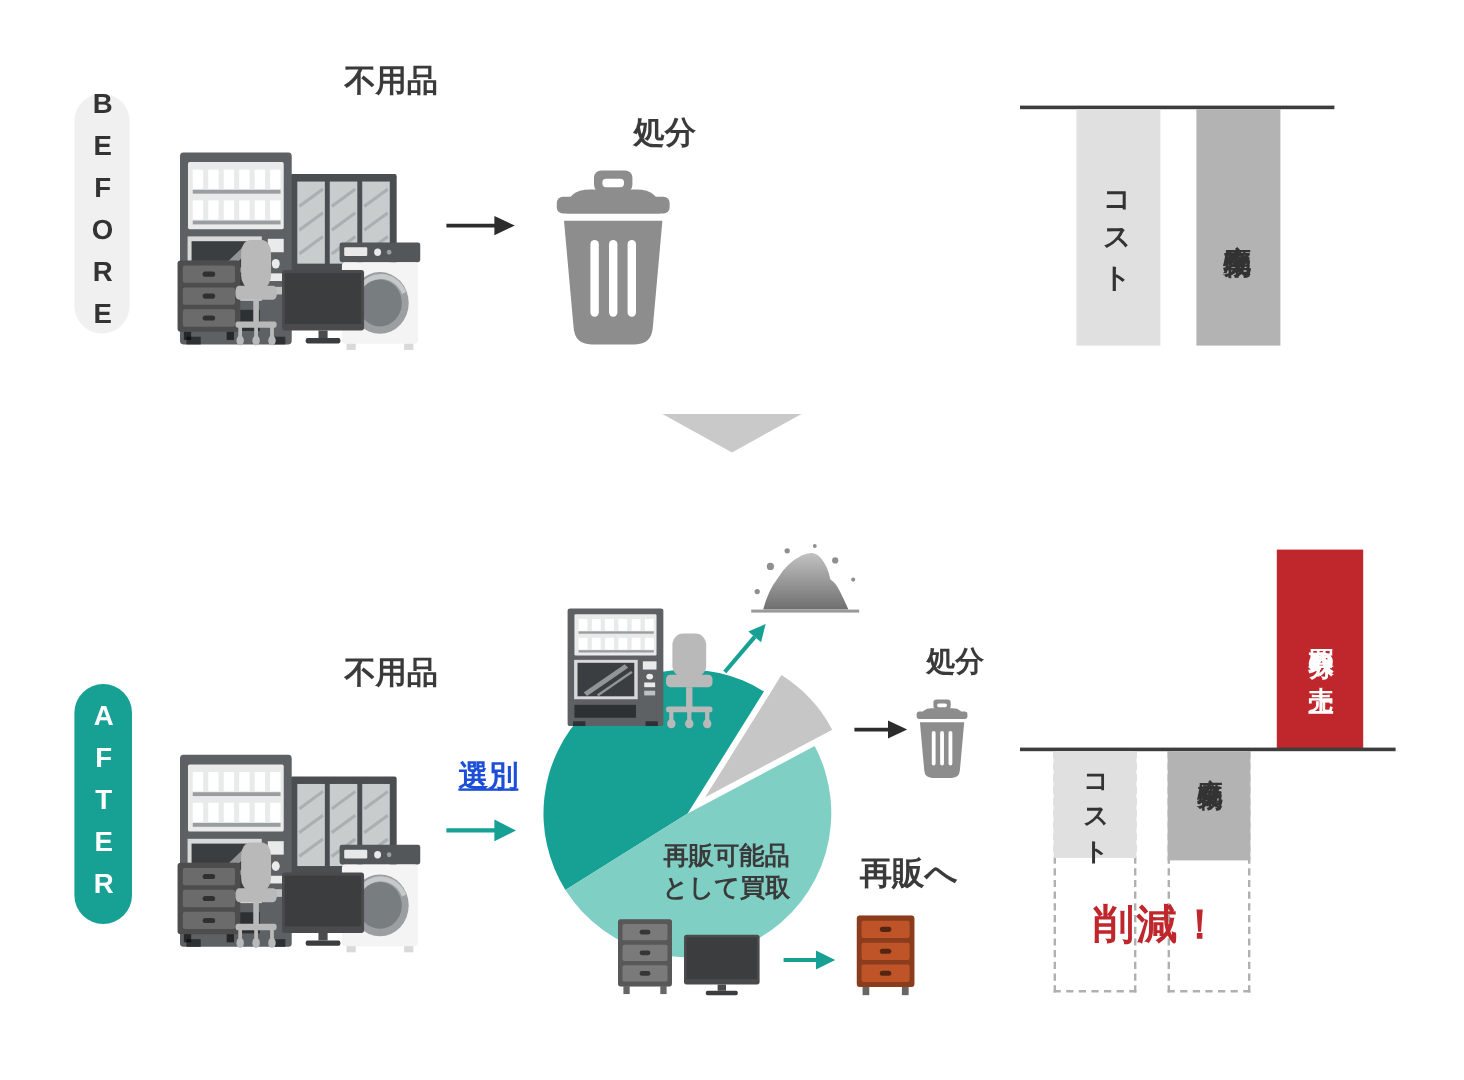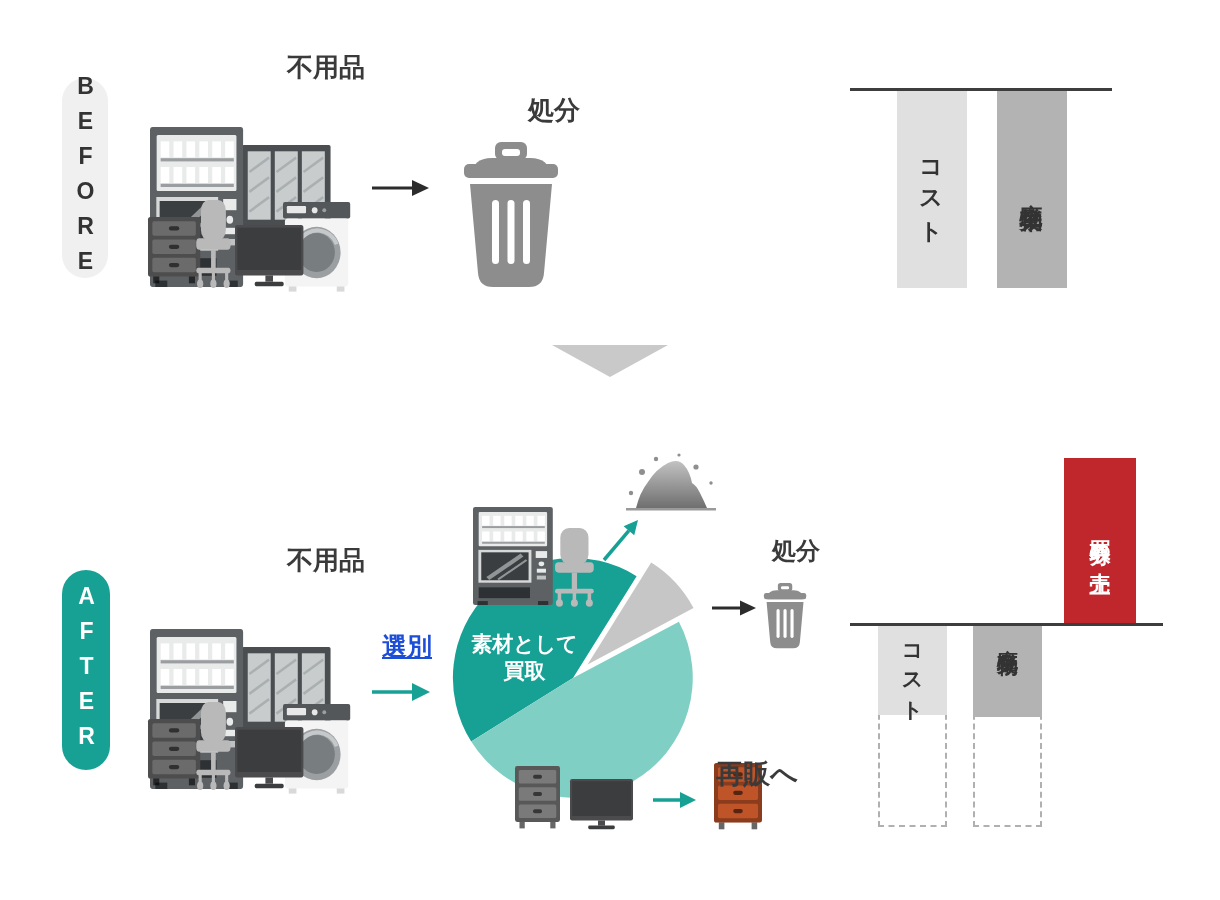--- a/index.html
+++ b/index.html
@@ -258,30 +258,31 @@
 
   <div class="abs baseline" style="left:850px;top:88px;width:262px;"></div>
   <div class="abs bar bar-light" style="left:897px;top:91px;width:70px;height:197px;">コスト</div>
   <div class="abs bar bar-mid" style="left:997px;top:91px;width:70px;height:197px;">廃棄物</div>
 
   <div class="abs v-badge badge-after">AFTER</div>
 
   <div class="abs label lbl-26" style="left:135px;top:543px;width:230px;">不用品</div>
   <div class="abs label teal-text" style="left:368px;top:630px;width:64px;font-size:25px;">選別</div>
   <div class="abs label" style="left:750px;top:535px;width:70px;font-size:24px;">処分</div>
-  <div class="abs label lbl-27" style="left:688px;top:710px;width:110px;margin-top:46px;">再販へ</div>
-
-  <div class="abs pie-label pie-label-white" style="left:457px;top:630px;width:135px;">
-    <span>素材として</span><br>
-    <span>買取</span>
+  <div class="abs label lbl-27" style="left:688px;top:710px;width:110px;">再販へ</div>
+
+  <div class="abs pie-label" style="left:528px;top:700px;width:155px;color:#3a3a3a;">
+    <span>再販可能品</span><br>
+    <span>として買取</span>
   </div>
 
   <div class="abs bar bar-red" style="left:1064px;top:458px;width:72px;height:167px;">買取分の売上</div>
   <div class="abs baseline" style="left:850px;top:623px;width:313px;"></div>
 
   <div class="abs dashed-ghost" style="left:878px;top:626px;width:69px;height:201px;"></div>
   <div class="abs dashed-ghost" style="left:973px;top:626px;width:69px;height:201px;"></div>
 
   <div class="abs bar bar-small bar-light" style="left:878px;top:626px;width:69px;height:89px;">コスト</div>
   <div class="abs bar bar-small bar-mid" style="left:973px;top:626px;width:69px;height:91px;">廃棄物</div>
 
+  <div class="abs reduction" style="left:880px;top:748px;width:170px;">削減！</div>
 
 </div>
 
 </body></html>

